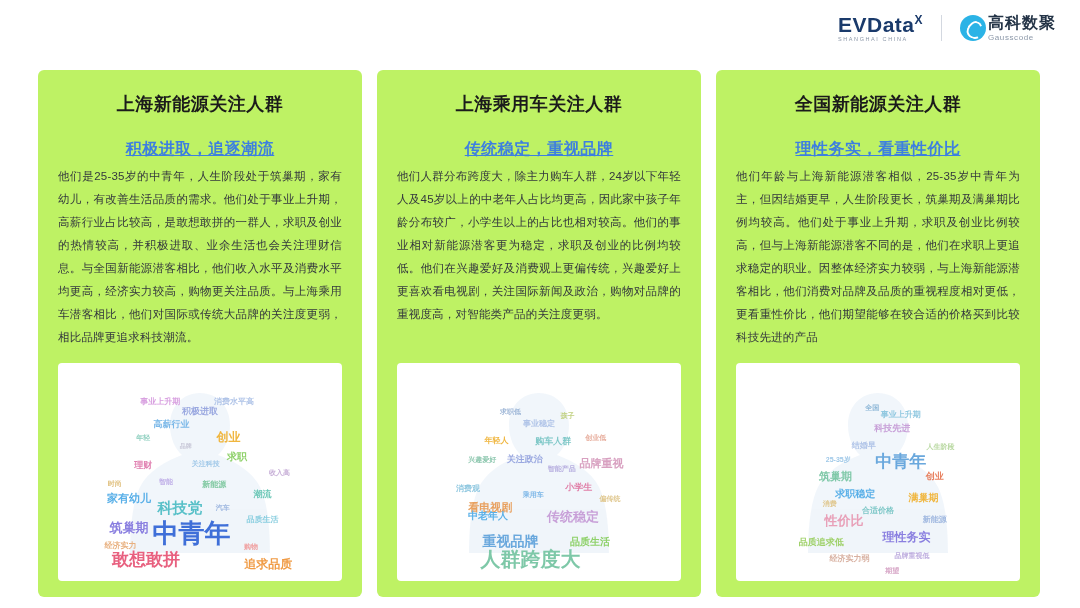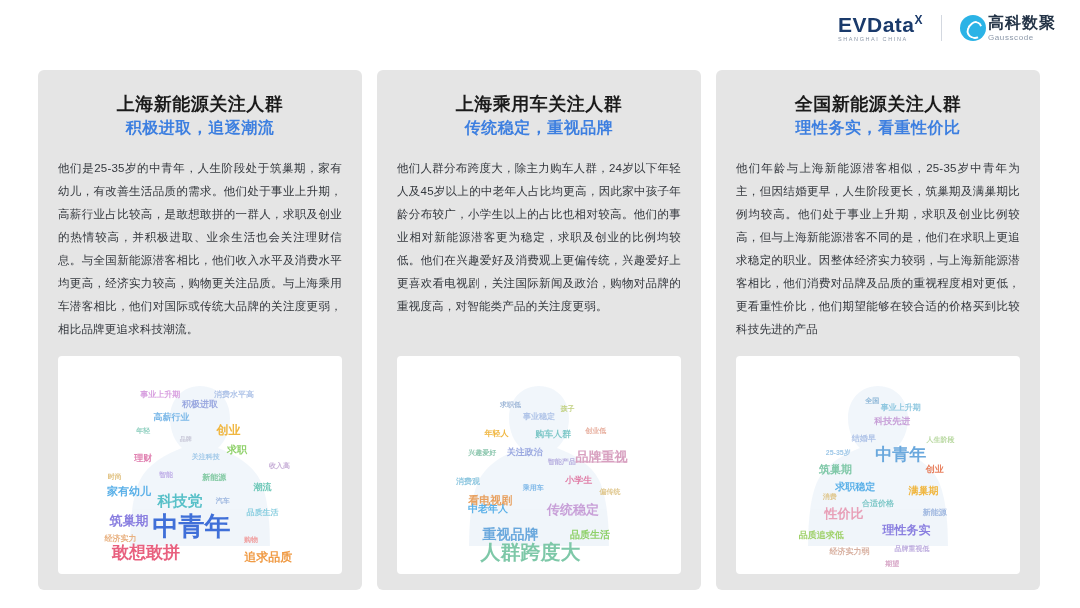--- a/index.html
+++ b/index.html
@@ -91,43 +91,44 @@
   .cards {
     position: absolute;
     top: 70px; left: 38px;
     width: 1004px;
     display: flex;
     gap: 15px;
   }
   .card {
     width: 324px;
     min-height: 520px;
-    background: #e5e5e5;
+    background: #bef264;
     border-radius: 6px;
     padding: 22px 20px 16px 20px;
     display: flex;
     flex-direction: column;
   }
   .card-title {
     text-align: center;
     font-size: 18px;
     font-weight: bold;
     color: #1b1b1b;
     letter-spacing: .5px;
   }
   .card-subtitle {
     text-align: center;
     font-size: 16px;
     font-weight: bold;
     color: #3d7fe0;
     letter-spacing: .5px;
-    margin-top: 2px;
+    margin-top: 23px;
+    text-decoration: underline;
   }
   .card-body {
-    margin-top: 18px;
+    margin-top: 5px;
     font-size: 11.5px;
     line-height: 2.0;
     color: #33373d;
     text-align: justify;
     letter-spacing: .2px;
   }
   .wordcloud-wrap {
     margin-top: auto;
     padding-top: 14px;
   }
@@ -231,21 +232,21 @@
             <span class="wc-word" style="left: 40%; top: 78%; font-size: 14px; color: rgb(106, 168, 221); margin-top: 8px;">重视品牌</span>
             <span class="wc-word" style="left: 62%; top: 70%; font-size: 13px; color: rgb(200, 160, 216);">传统稳定</span>
             <span class="wc-word" style="left: 30%; top: 66%; font-size: 11px; color: rgb(232, 160, 95); margin-left: 8px;">看电视剧</span>
             <span class="wc-word" style="left: 68%; top: 82%; font-size: 10px; color: rgb(143, 209, 106);">品质生活</span>
             <span class="wc-word" style="left: 32%; top: 52%; font-size: 10px; color: rgb(90, 176, 232); margin-top: 40px;">中老年人</span>
             <span class="wc-word" style="left: 64%; top: 57%; font-size: 9px; color: rgb(224, 127, 168); text-align: center;">小学生</span>
             <span class="wc-word" style="left: 45%; top: 44%; font-size: 9px; color: rgb(154, 168, 224);">关注政治</span>
             <span class="wc-word" style="left: 55%; top: 36%; font-size: 9px; color: rgb(127, 200, 200);">购车人群</span>
             <span class="wc-word" style="left: 35%; top: 36%; font-size: 8px; color: rgb(240, 182, 63);">年轻人</span>
             <span class="wc-word" style="left: 50%; top: 28%; font-size: 8px; color: rgb(176, 196, 232);">事业稳定</span>
-            <span class="wc-word" style="left: 72%; top: 46%; font-size: 13px; color: rgb(216, 160, 192); text-decoration: underline;">品牌重视</span>
+            <span class="wc-word" style="left: 72%; top: 46%; font-size: 11px; color: rgb(216, 160, 192);">品牌重视</span>
             <span class="wc-word" style="left: 25%; top: 58%; font-size: 8px; color: rgb(144, 200, 224);">消费观</span>
             <span class="wc-word" style="left: 60%; top: 24%; font-size: 7px; color: rgb(192, 208, 127);">孩子</span>
             <span class="wc-word" style="left: 40%; top: 22%; font-size: 7px; color: rgb(160, 184, 216);">求职低</span>
             <span class="wc-word" style="left: 70%; top: 34%; font-size: 7px; color: rgb(232, 176, 160);">创业低</span>
             <span class="wc-word" style="left: 30%; top: 44%; font-size: 7px; color: rgb(143, 200, 176);">兴趣爱好</span>
             <span class="wc-word" style="left: 58%; top: 48%; font-size: 7px; color: rgb(184, 176, 224);">智能产品</span>
             <span class="wc-word" style="left: 48%; top: 60%; font-size: 7px; color: rgb(127, 184, 232);">乘用车</span>
             <span class="wc-word" style="left: 75%; top: 62%; font-size: 7px; color: rgb(224, 200, 144);">偏传统</span>
           </div>
       </div>

